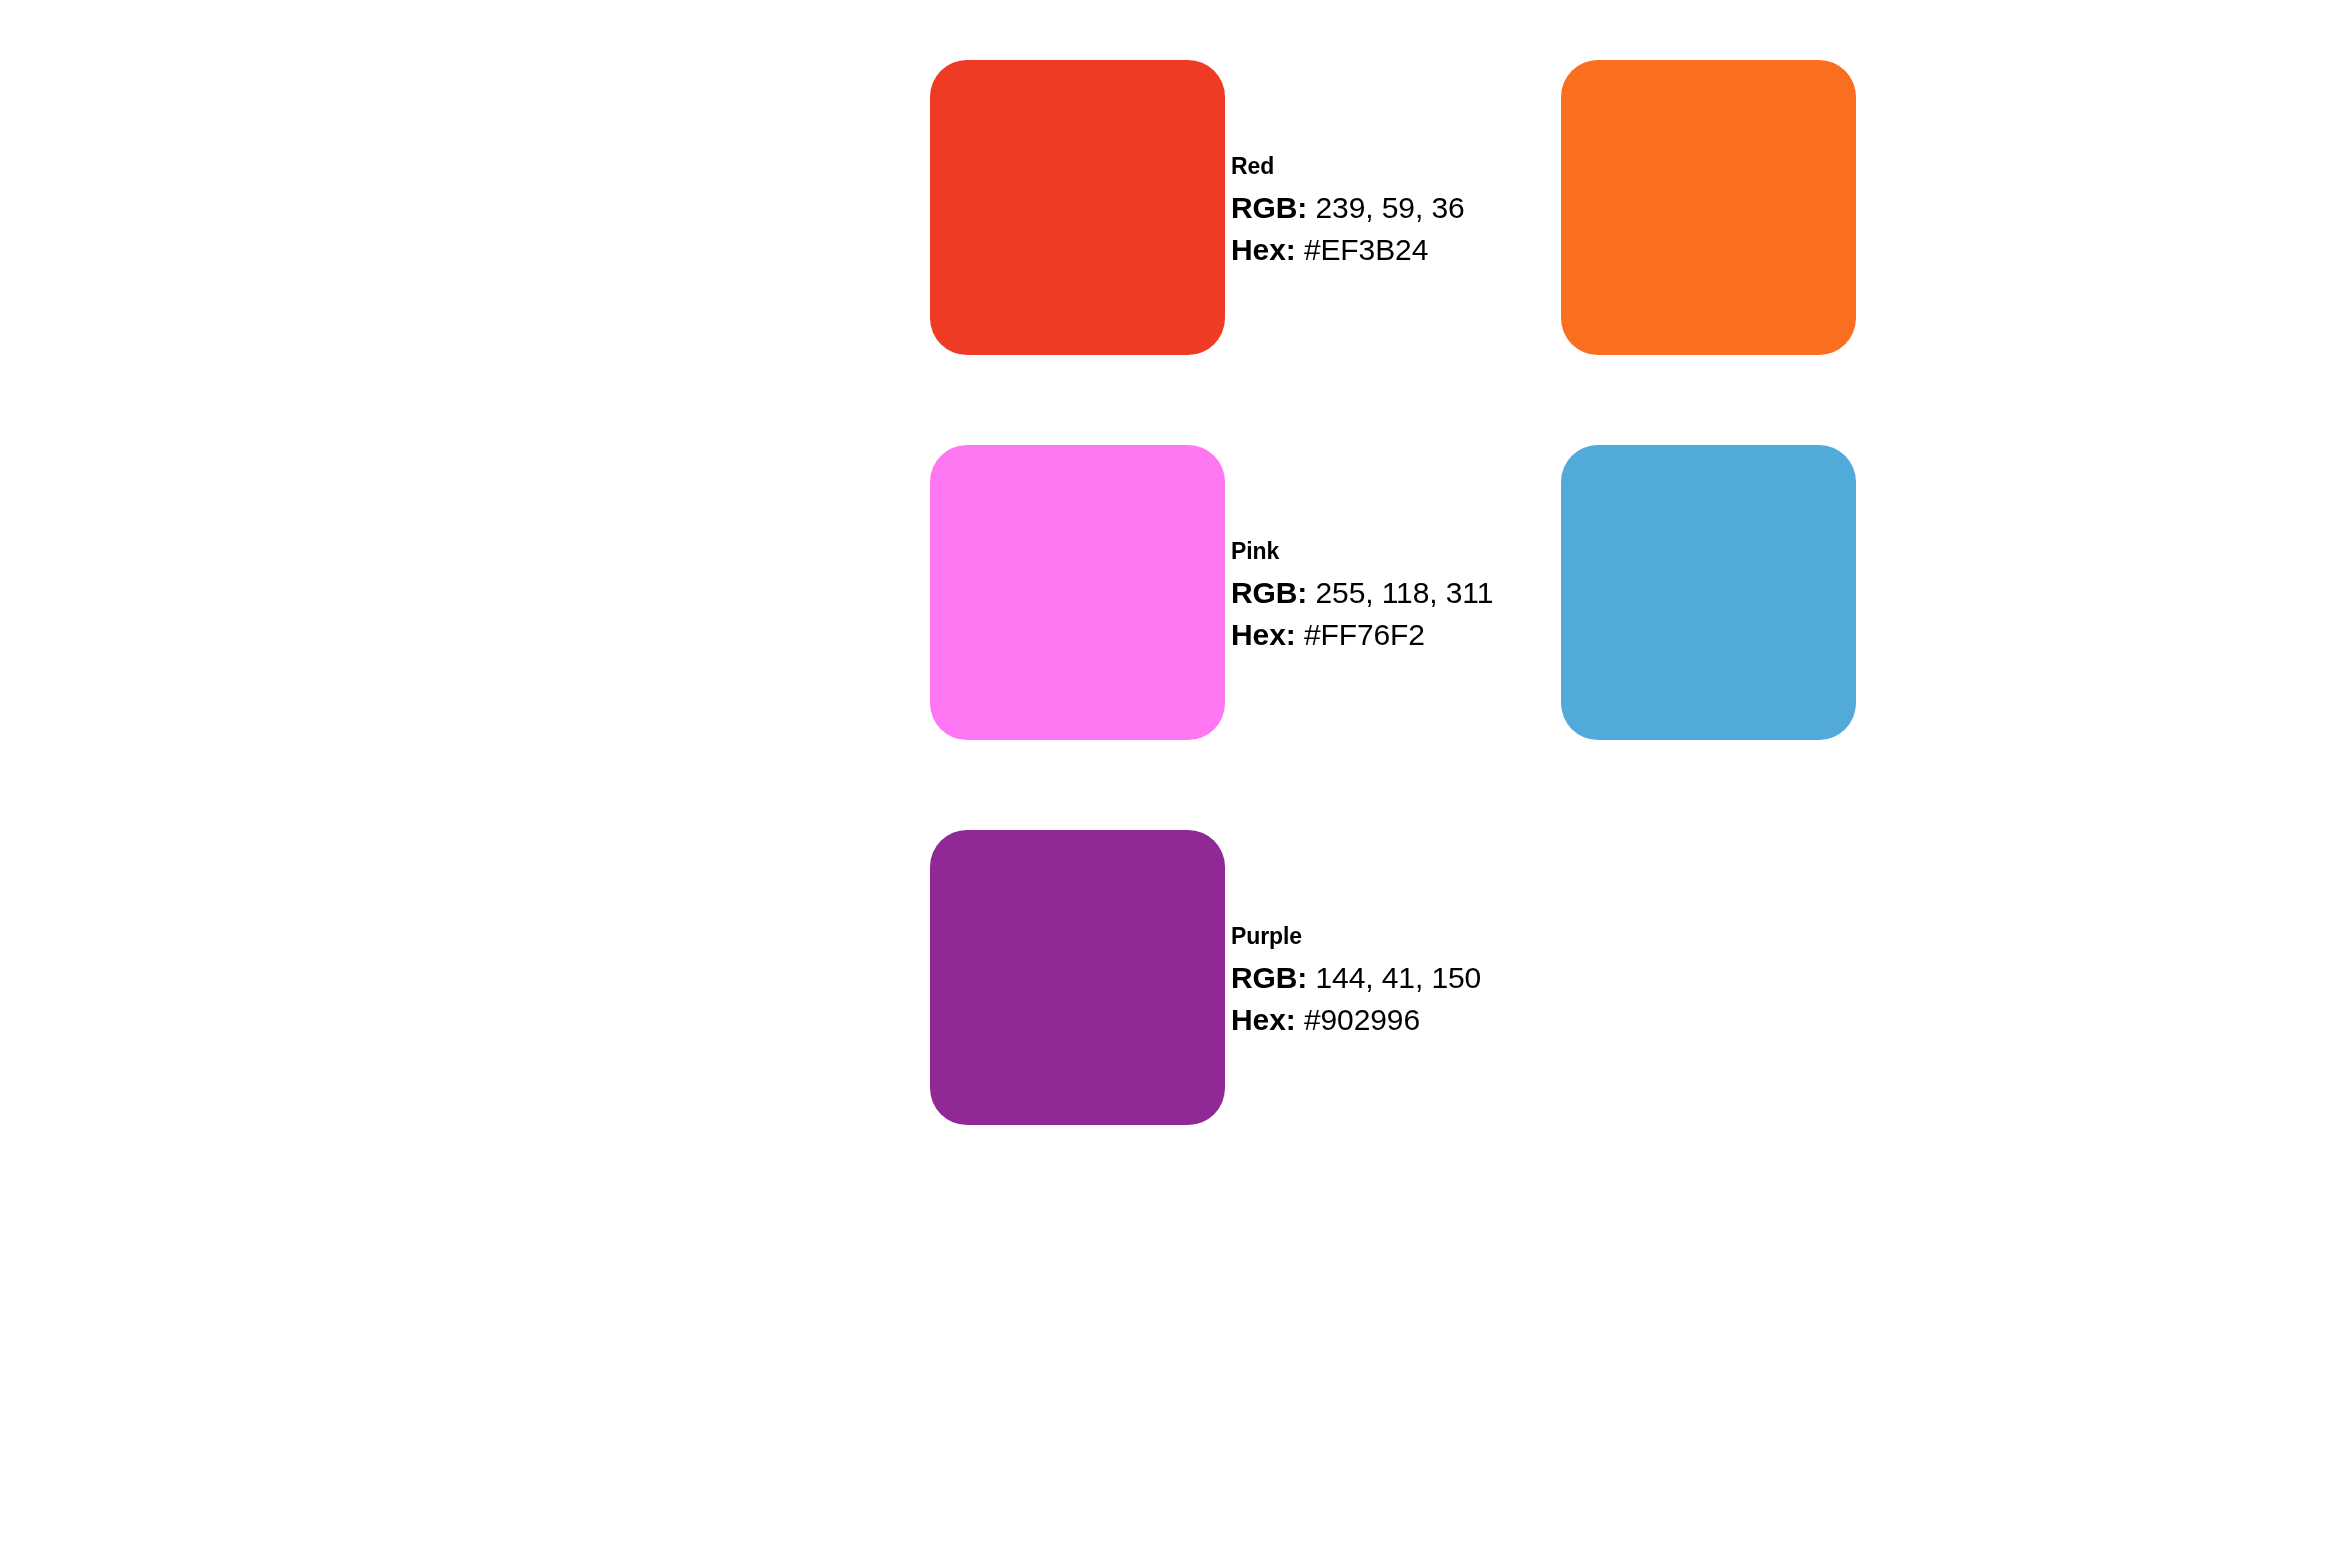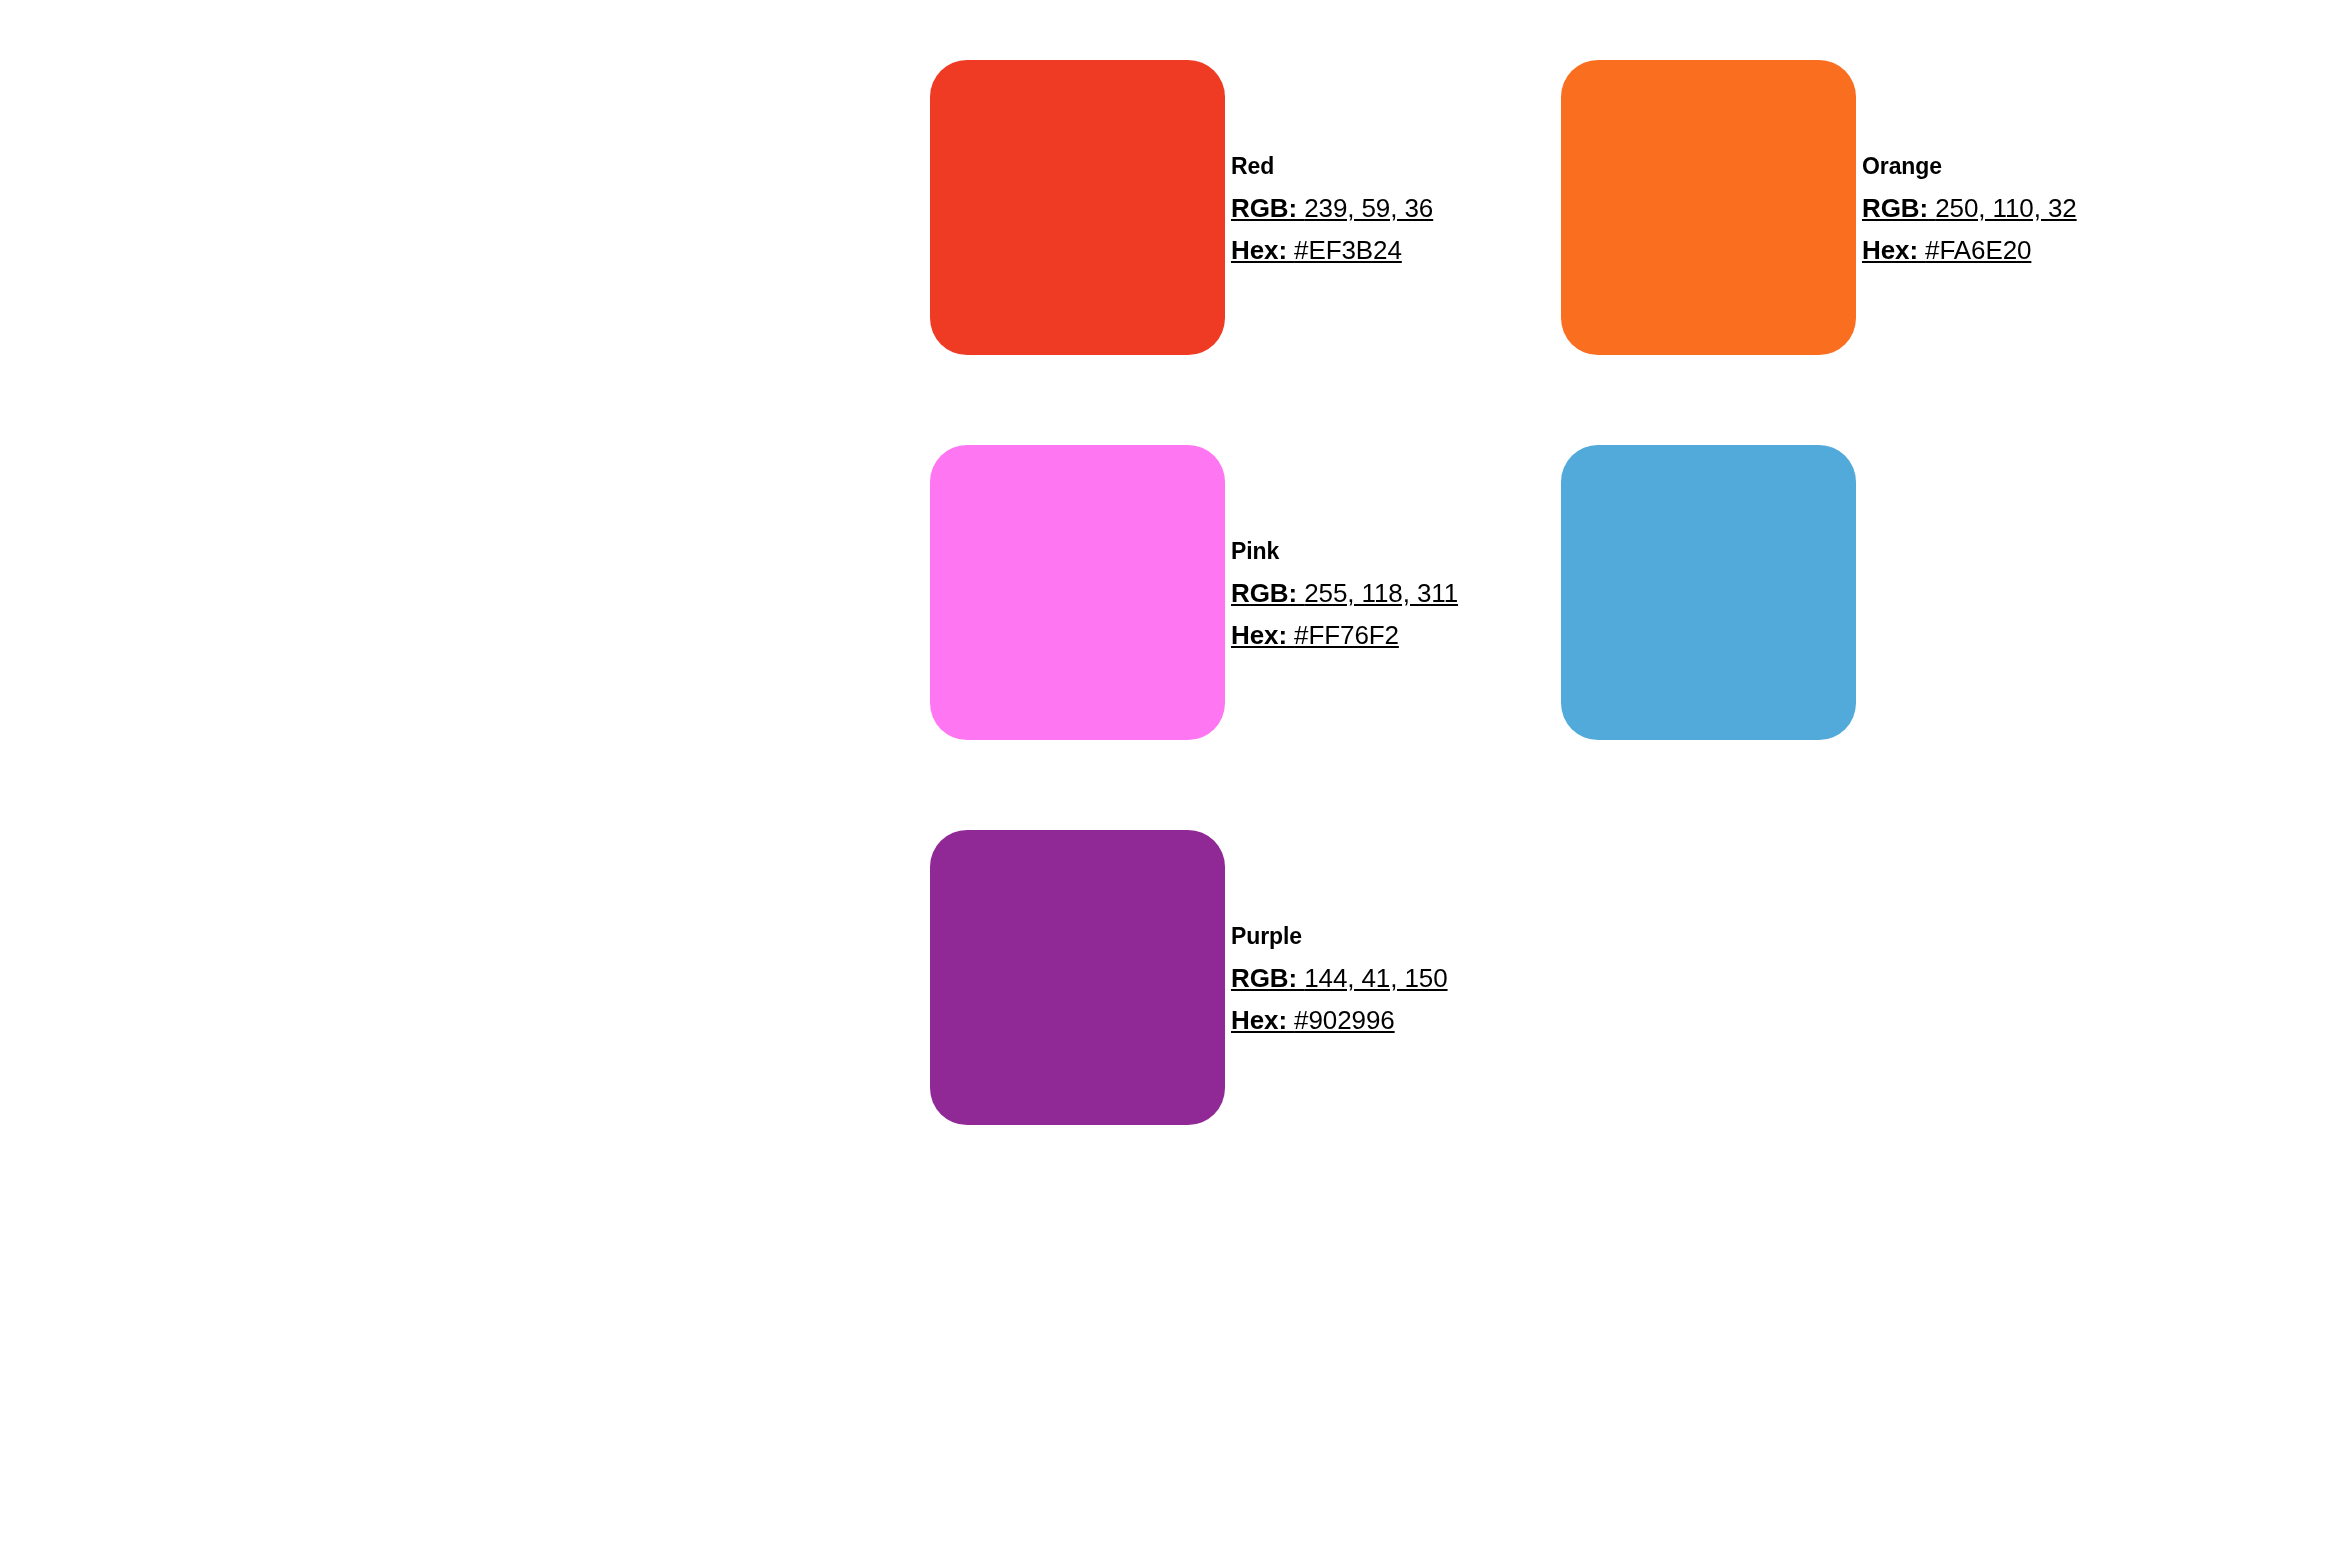--- a/index.html
+++ b/index.html
@@ -50,25 +50,24 @@
 
   .color-name {
     font-size: 23px;
     font-weight: 700;
     line-height: 42px;
     letter-spacing: -0.1px;
   }
 
   .rgb-line,
   .hex-line {
-    font-size: 26px;
+    font-size: 30px;
     font-weight: 400;
     line-height: 42px;
     letter-spacing: -0.1px;
-    text-decoration: underline;
   }
 
   .field-label {
     font-weight: 700;
   }
 
   .field-label.not-bold {
     font-weight: 400;
   }
 
@@ -85,25 +84,20 @@
     <div class="swatch-chip" style="background-color: rgb(239, 59, 36);"></div>
     <div class="swatch-info">
       <div class="color-name">Red</div>
       <div class="rgb-line"><span class="field-label">RGB:</span> <span class="field-value">239, 59, 36</span></div>
       <div class="hex-line"><span class="field-label">Hex:</span> <span class="field-value">#EF3B24</span></div>
     </div>
   </div>
 
   <div class="swatch-entry">
     <div class="swatch-chip" style="background-color: rgb(250, 110, 32);"></div>
-    <div class="swatch-info">
-      <div class="color-name">Orange</div>
-      <div class="rgb-line"><span class="field-label">RGB:</span> <span class="field-value">250, 110, 32</span></div>
-      <div class="hex-line"><span class="field-label">Hex:</span> <span class="field-value">#FA6E20</span></div>
-    </div>
   </div>
 
   <div class="swatch-entry">
     <div class="swatch-chip" style="background-color: rgb(255, 118, 242);"></div>
     <div class="swatch-info">
       <div class="color-name">Pink</div>
       <div class="rgb-line"><span class="field-label">RGB:</span> <span class="field-value">255, 118, 311</span></div>
       <div class="hex-line"><span class="field-label">Hex:</span> <span class="field-value">#FF76F2</span></div>
     </div>
   </div>

